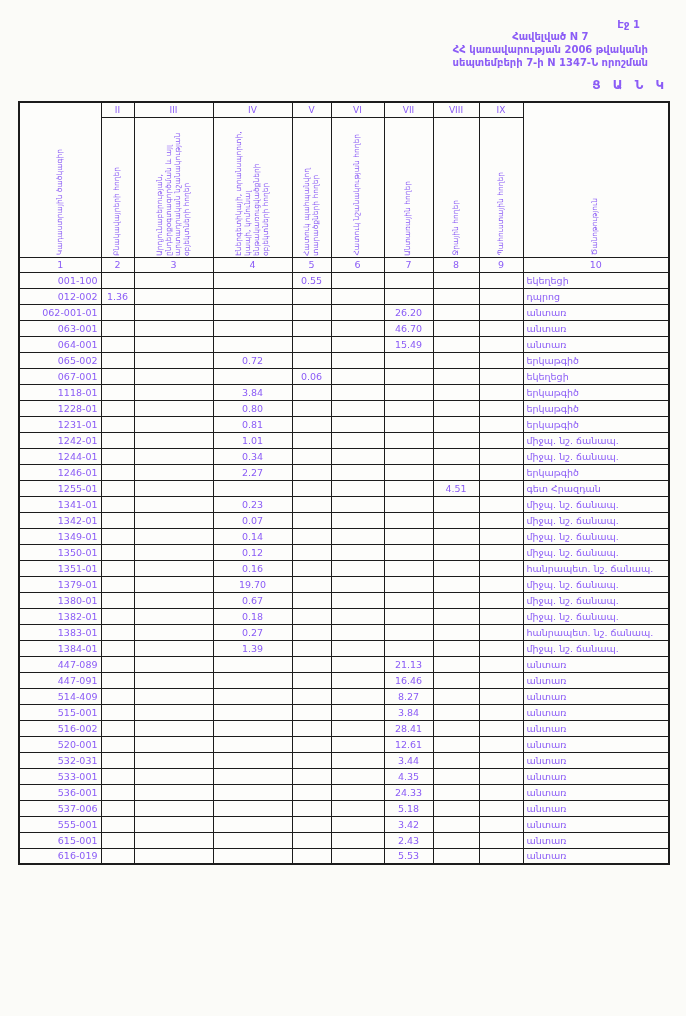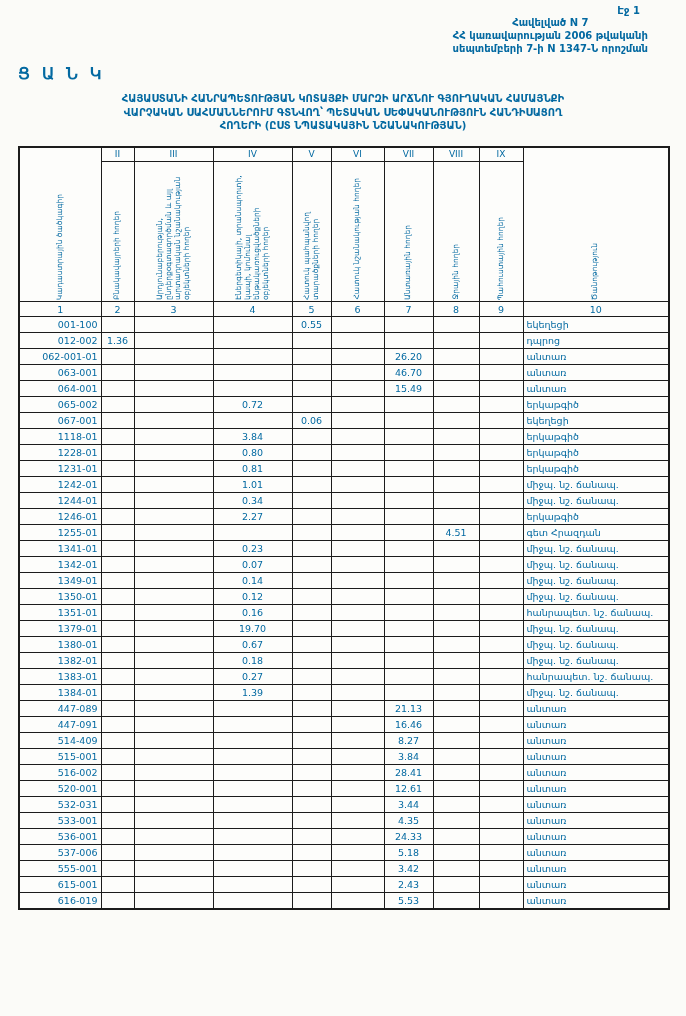--- a/index.html
+++ b/index.html
@@ -3,45 +3,44 @@
 <meta charset="utf-8">
 <style>
   * { box-sizing: border-box; }
   html, body { margin: 0; padding: 0; }
   body { background: #9a9a9a; font-family: "DejaVu Sans", sans-serif; }
   .page {
     width: 686px;
     min-height: 1016px;
     margin: 0 auto;
     background: #fbfbf8;
-    color: #0369a1;
-    padding: 5px 18px 10px 18px;
+    color: #8b5cf6;
+    padding: 19px 18px 10px 18px;
     position: relative;
   }
   .page-num {
     text-align: right;
     font-size: 10px;
     font-weight: bold;
     padding-right: 28px;
   }
   .appendix-block {
     width: max-content;
     margin: 0 20px 0 auto;
     text-align: center;
     font-size: 10px;
     font-weight: bold;
     line-height: 1.3;
   }
   .doc-type {
-    text-align: left;
-    font-size: 16px;
+    text-align: right;
+    font-size: 12px;
     font-weight: bold;
     letter-spacing: 4px;
     margin: 9px 0 9px 0;
-    font-family: Liberation Serif, serif;
   }
   .title {
     text-align: center;
     font-size: 10px;
     font-weight: bold;
     line-height: 1.35;
     margin-bottom: 13px;
   }
   table.land {
     border-collapse: collapse;
@@ -101,25 +100,20 @@
   <div class="page-num">Էջ 1</div>
 
   <div class="appendix-block">
     <div>Հավելված N 7</div>
     <div>ՀՀ կառավարության 2006 թվականի</div>
     <div>սեպտեմբերի 7-ի N 1347-Ն որոշման</div>
   </div>
 
   <div class="doc-type">Ց Ա Ն Կ</div>
 
-  <div class="title">
-    <div>ՀԱՅԱՍՏԱՆԻ ՀԱՆՐԱՊԵՏՈՒԹՅԱՆ ԿՈՏԱՅՔԻ ՄԱՐԶԻ ԱՐՃՆՈՒ ԳՅՈՒՂԱԿԱՆ ՀԱՄԱՅՆՔԻ</div>
-    <div>ՎԱՐՉԱԿԱՆ ՍԱՀՄԱՆՆԵՐՈՒՄ ԳՏՆՎՈՂ՝ ՊԵՏԱԿԱՆ ՍԵՓԱԿԱՆՈՒԹՅՈՒՆ ՀԱՆԴԻՍԱՑՈՂ</div>
-    <div>ՀՈՂԵՐԻ (ԸՍՏ ՆՊԱՏԱԿԱՅԻՆ ՆՇԱՆԱԿՈՒԹՅԱՆ)</div>
-  </div>
 
   <table class="land">
     <colgroup>
       <col style="width:82px">
         <col style="width:33px">
         <col style="width:79px">
         <col style="width:79px">
       <col style="width:39px">
         <col style="width:53px">
         <col style="width:49px">

